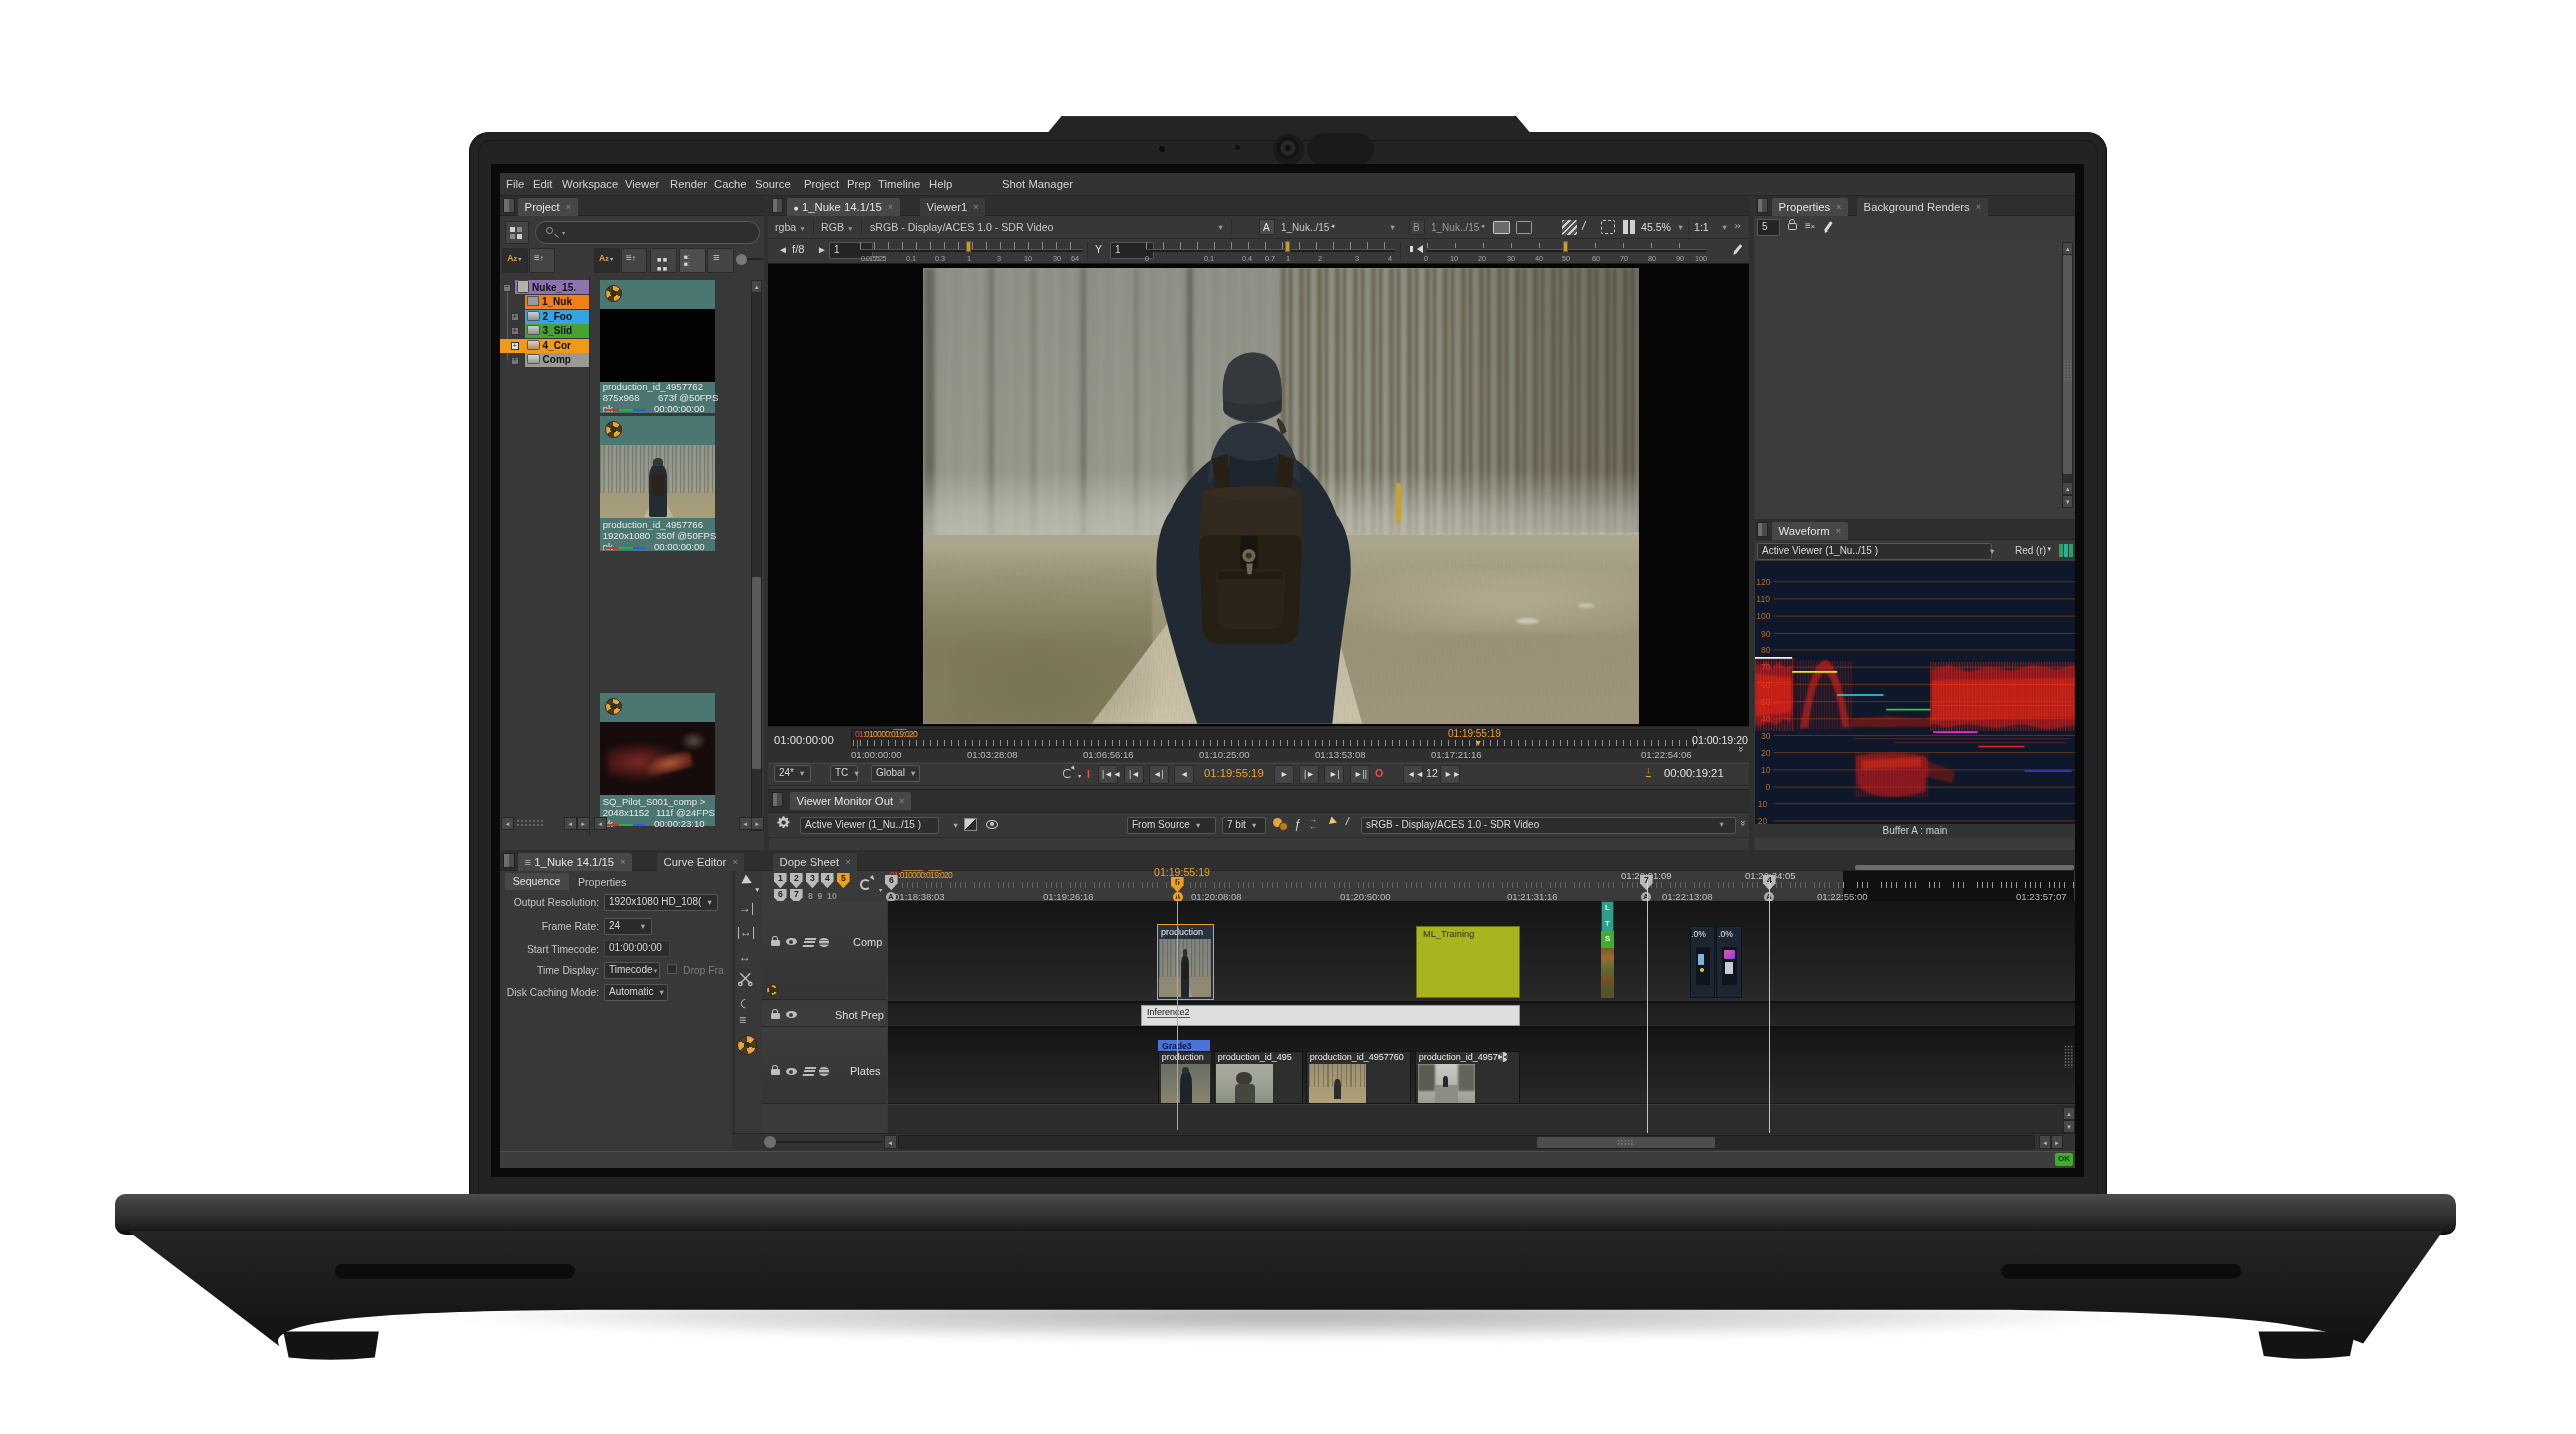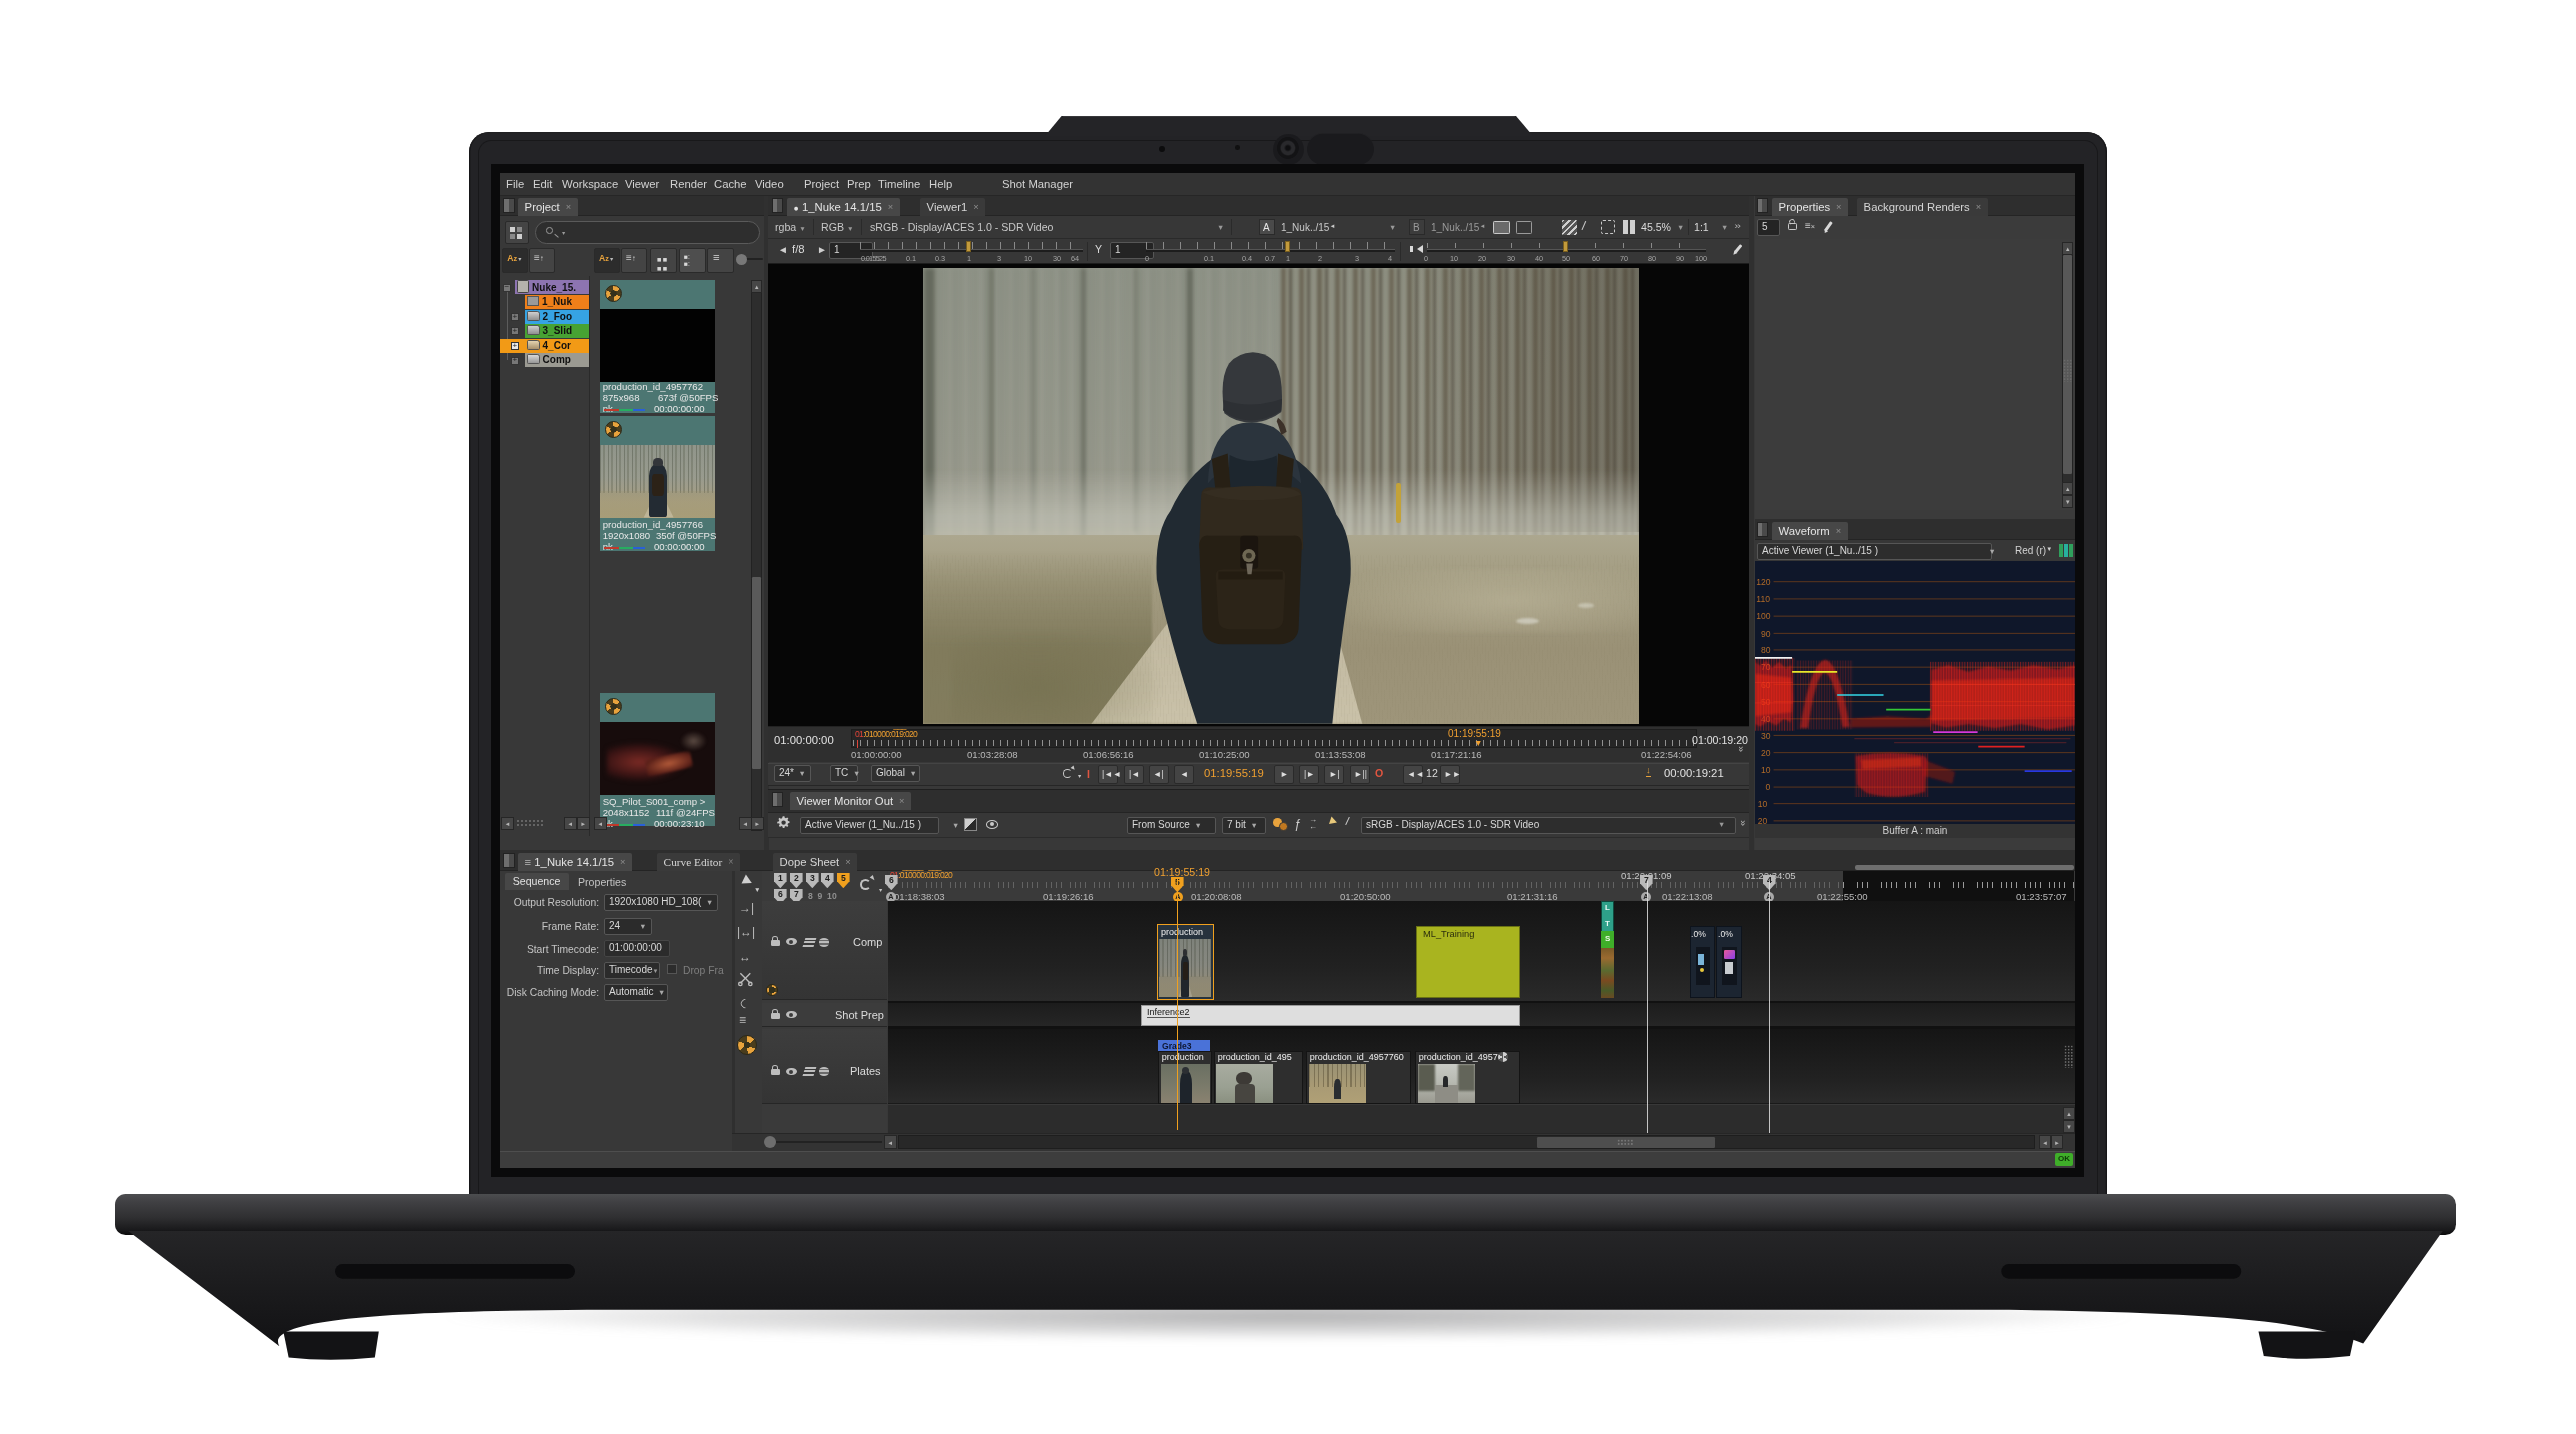--- a/index.html
+++ b/index.html
@@ -87,21 +87,21 @@
   <div class="p" id="screenframe"></div>
   <div class="p" id="ui">
 
     <div style="left:0;top:0;width:1575px;height:22.5px;background:#333333;border-bottom:0.7px solid #262626;"></div>
     <div class="t" style="left:6px;top:5.3px;font-size:11.3px;color:#d2d2d2;">File</div>
     <div class="t" style="left:33px;top:5.3px;font-size:11.3px;color:#d2d2d2;">Edit</div>
     <div class="t" style="left:62px;top:5.3px;font-size:11.3px;color:#d2d2d2;">Workspace</div>
     <div class="t" style="left:125px;top:5.3px;font-size:11.3px;color:#d2d2d2;">Viewer</div>
     <div class="t" style="left:170px;top:5.3px;font-size:11.3px;color:#d2d2d2;">Render</div>
     <div class="t" style="left:214px;top:5.3px;font-size:11.3px;color:#d2d2d2;">Cache</div>
-    <div class="t" style="left:255px;top:5.3px;font-size:11.3px;color:#d2d2d2;">Video</div>
+    <div class="t" style="left:255px;top:5.3px;font-size:11.3px;color:#d2d2d2;">Source</div>
     <div class="t" style="left:304px;top:5.3px;font-size:11.3px;color:#d2d2d2;">Project</div>
     <div class="t" style="left:347px;top:5.3px;font-size:11.3px;color:#d2d2d2;">Prep</div>
     <div class="t" style="left:378px;top:5.3px;font-size:11.3px;color:#d2d2d2;">Timeline</div>
     <div class="t" style="left:429px;top:5.3px;font-size:11.3px;color:#d2d2d2;">Help</div>
     <div class="t" style="left:461px;top:5.3px;font-size:11.3px;color:#d2d2d2;margin-top:35px;">Scripts</div>
     <div class="t" style="left:502px;top:5.3px;font-size:11.3px;color:#d2d2d2;">Shot Manager</div>
 
     <div style="left:0;top:22.5px;width:264px;height:655px;background:#383838;"></div>
     <div class="tabrow" style="left:0;top:22.5px;width:264px;height:20.5px;"></div>
     <div class="picon" style="left:3.3px;top:25px;"></div>
@@ -530,21 +530,21 @@
           <line x1="407" y1="317" x2="478" y2="317" stroke="#2838e0"></line>
         </g>
       </svg>
     </div>
     <div style="left:1255px;top:651px;width:320px;height:14px;background:#333333;color:#cfcfcf;font-size:10px;text-align:center;line-height:14px;">Buffer A : main</div>
 
     <div style="left:0;top:677px;width:1575px;height:300px;background:#383838;"></div>
     <div class="tabrow" style="left:0;top:677px;width:1575px;height:20.5px;"></div>
     <div class="picon" style="left:3.3px;top:680px;"></div>
     <div class="tab on" style="left:18px;top:680px;"><span style="color:#b8b8b8;">≡</span> 1_Nuke 14.1/15<span class="tx">×</span></div>
-    <div class="tab" style="left:157px;top:680px;font-family:Liberation Serif, serif;">Curve Editor<span class="tx">×</span></div>
+    <div class="tab" style="left:157px;top:680px;">Curve Editor<span class="tx">×</span></div>
     <div class="tab" style="left:273px;top:680px;">Dope Sheet<span class="tx">×</span></div>
 
     <div style="left:4.6px;top:700px;width:64px;height:16.6px;background:#474747;border-radius:2px 2px 0 0;color:#e2e2e2;font-size:10.6px;text-align:center;line-height:16.6px;">Sequence</div>
     <div class="t" style="left:78px;top:703px;font-size:10.6px;color:#c2c2c2;">Properties</div>
     <div class="t" style="left:0;top:724px;width:99px;text-align:right;font-size:10.3px;color:#c4c4c4;">Output Resolution:</div>
     <div class="box dd" style="left:104px;top:721px;width:114px;height:16.6px;">1920x1080 HD_108(</div>
     <div class="t" style="left:0;top:748px;width:99px;text-align:right;font-size:10.3px;color:#c4c4c4;">Frame Rate:</div>
     <div class="box dd" style="left:104px;top:745px;width:48px;height:16.6px;">24<span style="display:inline-block;width:14.6px;"></span></div>
     <div class="t" style="left:0;top:771px;width:99px;text-align:right;font-size:10.3px;color:#c4c4c4;">Start Timecode:</div>
     <div class="box" style="left:104px;top:767px;width:66px;height:16.6px;border-color:#454545;">01:00:00:00</div>

